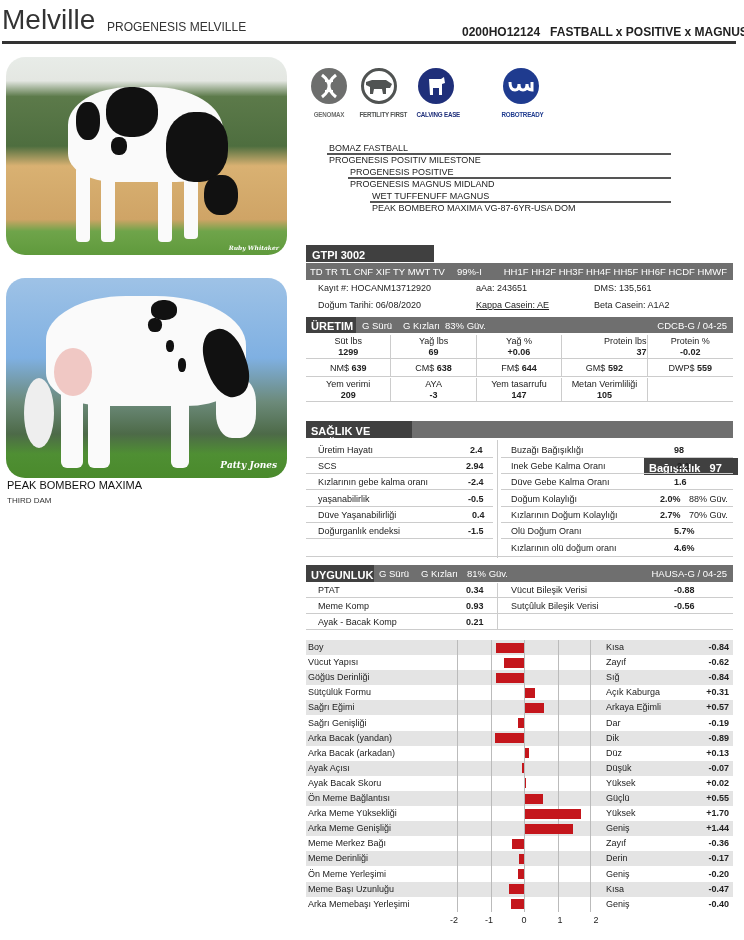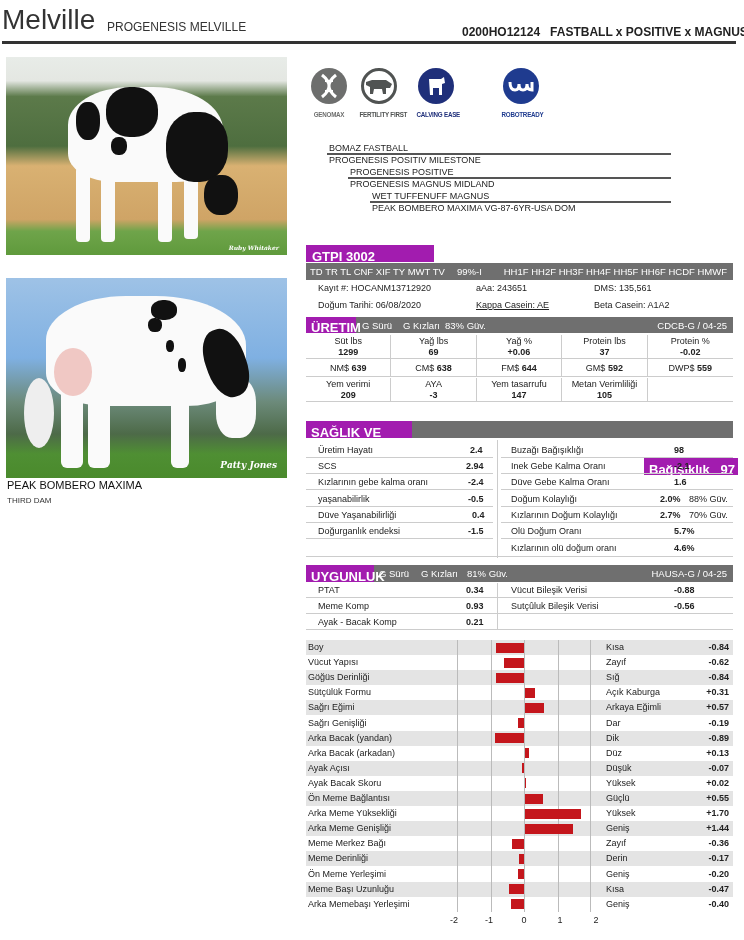--- a/index.html
+++ b/index.html
@@ -6,42 +6,42 @@
   body { width: 744px; height: 940px; background: #fff; font-family: "Liberation Sans", sans-serif; color: #222; position: relative; overflow: hidden; }
   .abs { position: absolute; }
 
   
   #hdr-name { left: 2px; top: 4px; font-size: 28px; color: #333; }
   #hdr-sub { left: 107px; top: 20px; font-size: 12px; color: #333; }
   #hdr-code { left: 462px; top: 25px; font-size: 12px; font-weight: bold; color: #222; }
   #hdr-line { left: 2px; top: 41px; width: 734px; height: 3px; background: #333; }
 
   
-  .photo { overflow: hidden; }
+  .photo { overflow: hidden; border-radius: 19px; }
   #photo1 { left: 6px; top: 57px; width: 281px; height: 198px; background: linear-gradient(180deg, #e8ece8 0%, #e4e7e2 12%, #5c7a4a 20%, #4e6e3f 45%, #d9b172 55%, #cfa466 82%, #6fa44a 88%, #5f9a3c 100%); }
   #photo2 { left: 6px; top: 278px; width: 281px; height: 200px; background: linear-gradient(180deg, #9ec2e6 0%, #7fb0e2 40%, #6c8a7a 62%, #4d6a48 78%, #4f8f33 88%, #4a8a2c 100%); }
   .cow-body { position: absolute; background: #fafafa; border-radius: 40% 45% 30% 30%; }
   .spot { position: absolute; background: #111; border-radius: 45%; }
   .photo-credit { position: absolute; font-family: "DejaVu Serif", serif; font-style: italic; font-size: 9px; color: #fff; font-weight: bold; }
 
   #cap-name { left: 7px; top: 479px; font-size: 11px; color: #111; }
   #cap-sub { left: 7px; top: 496px; font-size: 8px; color: #333; }
 
   
   .logo { position: absolute; top: 68px; width: 50px; text-align: center; }
   .logo .circ { width: 36px; height: 36px; border-radius: 50%; margin: 0 auto; display: flex; align-items: center; justify-content: center; color: #fff; font-size: 16px; }
   .logo .lbl { font-size: 8px; font-weight: bold; letter-spacing: -0.3px; margin-top: 6px; white-space: nowrap; transform: scaleX(0.78); transform-origin: center; }
 
   
   .ped { position: absolute; font-size: 9px; color: #222; white-space: nowrap; }
   .ped-line { position: absolute; height: 1.5px; background: #555; }
 
   
   .bar-gray { position: absolute; background: #6f6f6f; color: #fff; font-size: 9.5px; }
-  .bar-red { position: absolute; background: #a21caf; color: #fff; font-size: 13px; font-weight: bold; }
+  .bar-red { position: absolute; background: #404040; color: #fff; font-size: 11px; font-weight: bold; }
   .cell { position: absolute; font-size: 9px; color: #222; white-space: nowrap; }
   .b { font-weight: bold; }
   .hline { position: absolute; height: 1px; background: #ccc; }
   .vline { position: absolute; width: 1px; background: #ccc; }
 
   
   .pgrid { position: absolute; left: 306px; width: 427px; display: grid; grid-template-columns: repeat(5, 1fr); }
   .pcell { text-align: center; font-size: 9px; line-height: 11px; border-right: 1px solid #ccc; border-bottom: 1px solid #ccc; padding-top: 1px; }
   .pcell:last-child { border-right: none; }
 
@@ -169,21 +169,21 @@
       <div class="b">1299</div>
     </div>
   <div class="pcell" style="height:24px;">
       <div>Yağ lbs</div>
       <div class="b">69</div>
     </div>
   <div class="pcell" style="height:24px;">
       <div>Yağ %</div>
       <div class="b">+0.06</div>
     </div>
-  <div class="pcell" style="height:24px;">
+  <div class="pcell" style="height:24px;text-align:right;">
       <div>Protein lbs</div>
       <div class="b">37</div>
     </div>
   <div class="pcell" style="height:24px;">
       <div>Protein %</div>
       <div class="b">-0.02</div>
     </div>
 </div>
 <div class="pgrid" style="top:359px;">
   <div class="pcell" style="height:18px;padding-top:4px;"><span>NM$</span> <span class="b">639</span></div>

